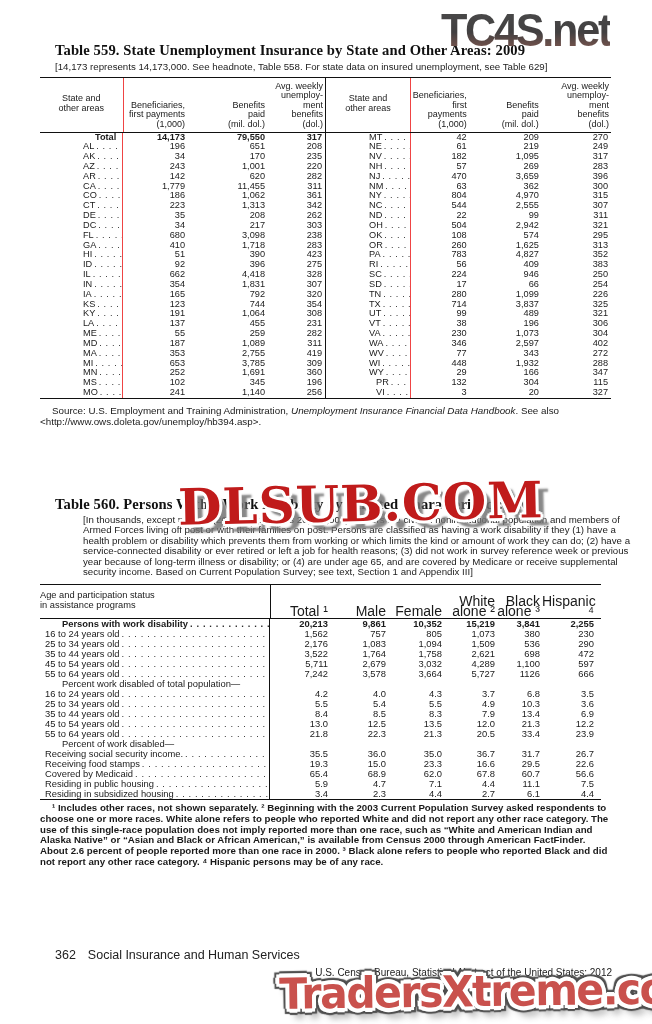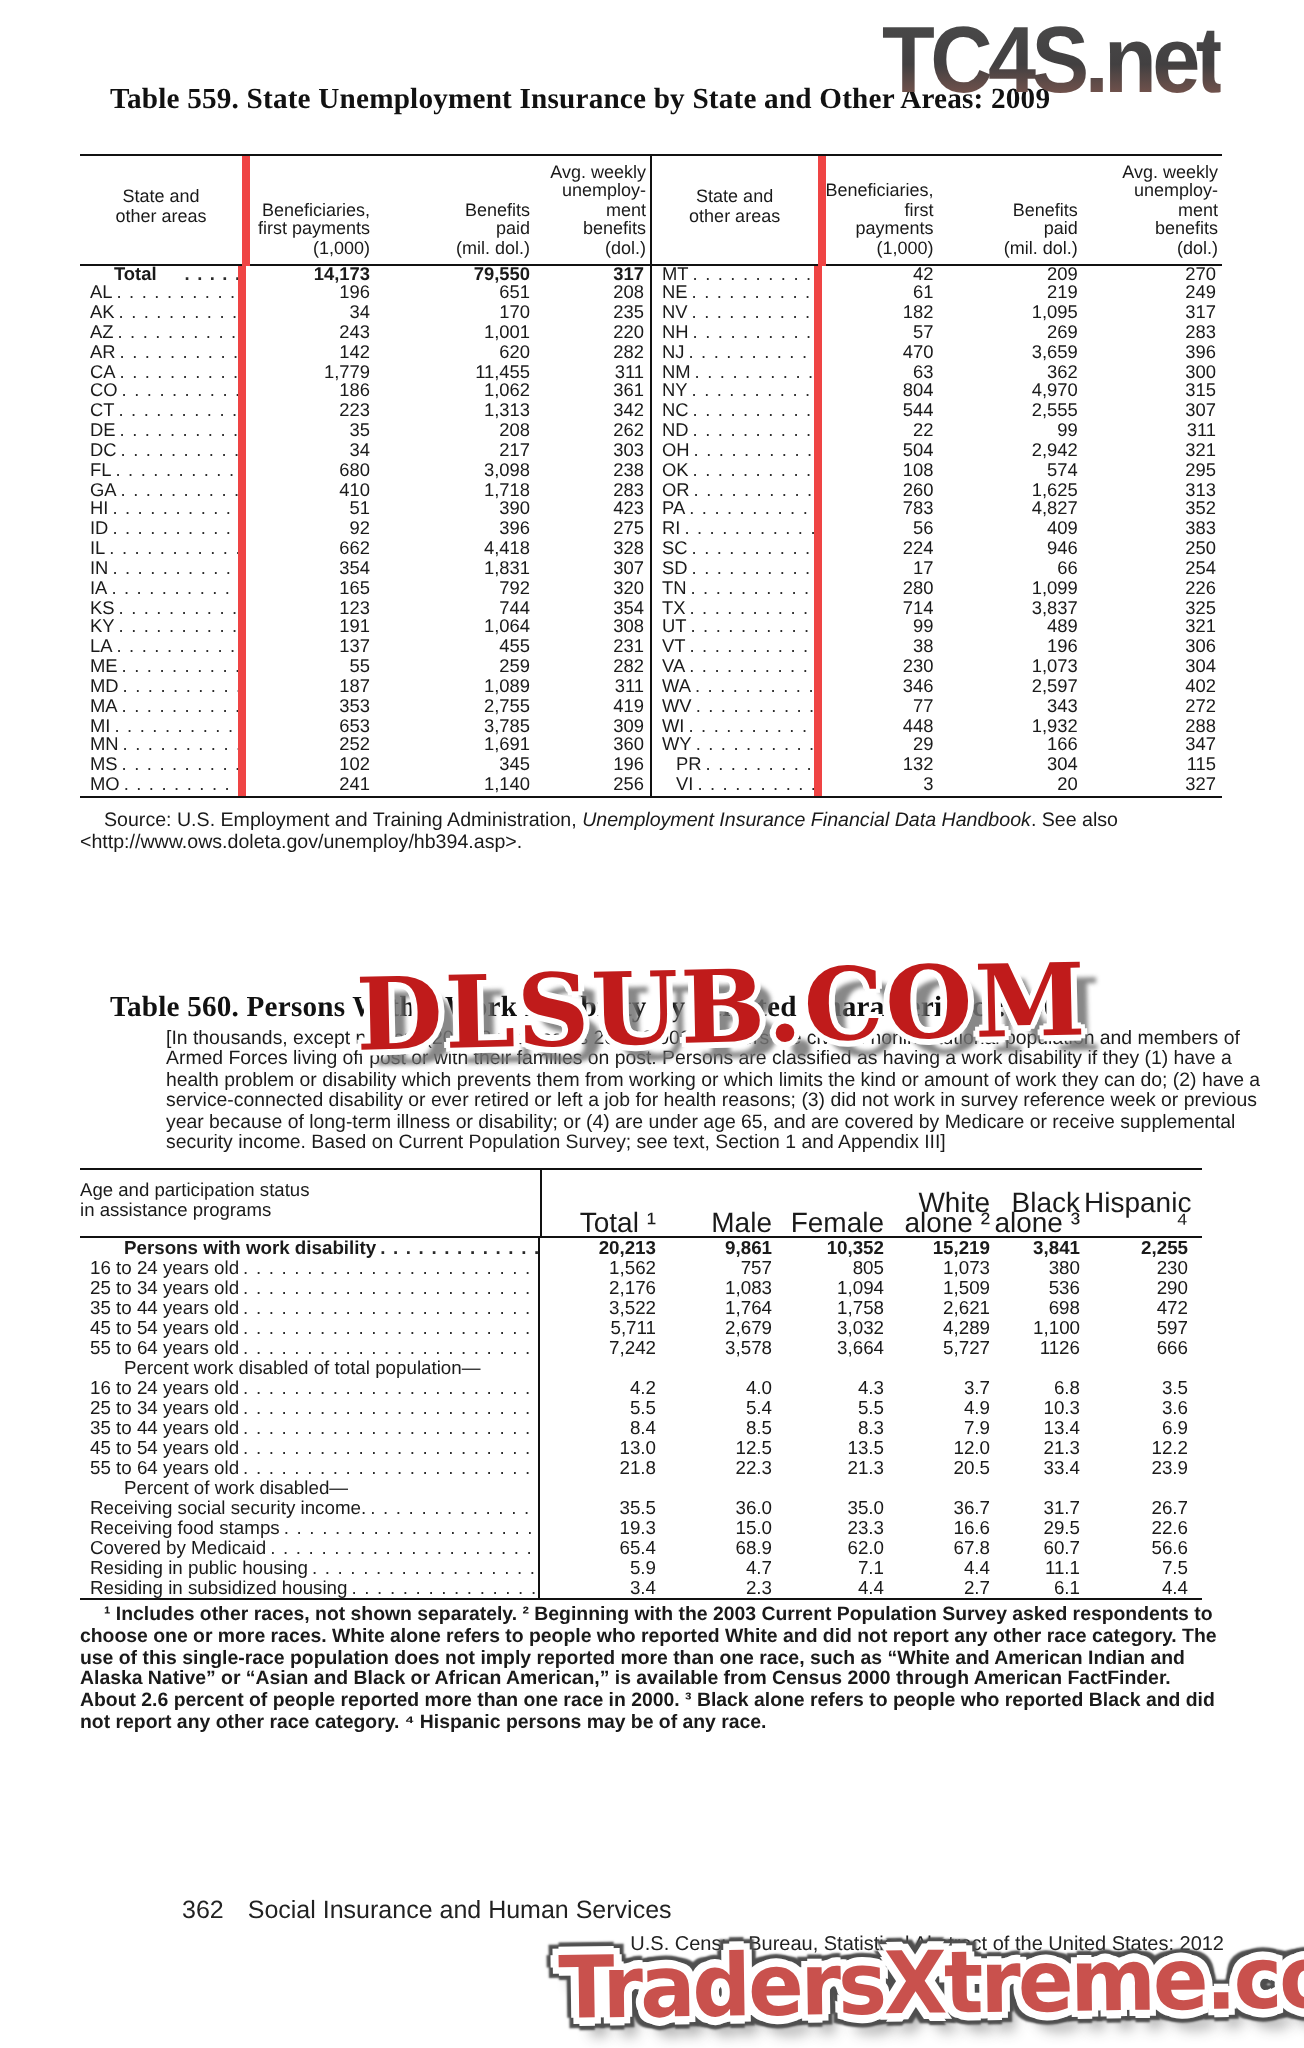--- a/index.html
+++ b/index.html
@@ -16,21 +16,21 @@
   #t559-headnote { position:absolute; left:55px; top:62px; width:560px; }
   #t559-wrap { position:absolute; left:40px; top:77px; width:571px; display:flex;
                border-top:1.5px solid #111; border-bottom:1px solid #111; }
   table.t559 { border-collapse:collapse; table-layout:fixed; }
   table.t559.left { width:285px; }
   table.t559.right { width:286px; border-left:1px solid #111; }
   .t559 th, .t559 td { font-size:9.2px; line-height:9.83px; font-weight:normal; white-space:nowrap; overflow:hidden; }
   .t559 thead th { border-bottom:1.8px solid #111; height:54px; padding-bottom:2px; }
   .t559 th.state-h { text-align:center; vertical-align:middle; white-space:pre-line; font-size:9px; line-height:9.8px; }
   .t559 th.num-h { text-align:right; vertical-align:bottom; white-space:pre-line; font-size:9px; line-height:9.6px; padding-right:2px; }
-  .t559 th:first-child, .t559 td:first-child { border-right:4px solid #ef4444; }
+  .t559 th:first-child, .t559 td:first-child { border-right:1px solid #ef4444;margin-left:38px; }
   .t559 td.num { text-align:right; padding-right:2px; }
   .t559 td.num:last-child { padding-right:3px; }
   .t559 td.lbl { padding-left:5px; }
   .t559 tr.total td { font-weight:bold;gap:12px; }
   .t559 tr.total td.lbl { padding-left:17px; }
   .t559 tr.territory td.lbl { padding-left:12px; }
   td.lbl { display:flex; align-items:baseline; }
   td.lbl .txt { flex:0 0 auto; }
   td.lbl .dots { flex:1 1 auto; overflow:hidden; white-space:nowrap; padding-left:2px; color:#2a2a2a; letter-spacing:.6px; }
   #t559-source { position:absolute; left:40px; top:405px; width:568px; font-size:9.8px; line-height:11.2px; text-indent:12px; }
@@ -51,21 +51,21 @@
   .t560 td.num:last-child { padding-right:7px; }
   .t560 th.num-h:last-child { padding-right:7px; }
   .t560 td.lbl { padding-left:5px; }
   .t560 tr.total td { font-weight:bold; }
   .t560 tr.total td.lbl { padding-left:22px; }
   .t560 tr.subheader td.lbl { padding-left:22px; }
   #t560-notes { position:absolute; left:40px; top:803px; width:574px; font-size:9.7px; line-height:10.8px; }
   #t560-notes p { text-indent:12px;font-weight:bold; }
 
   
-  #footer-left { position:absolute; left:55px; top:948px; font-size:12.5px; color:#222;margin-left:36px; }
+  #footer-left { position:absolute; left:55px; top:948px; font-size:12.5px; color:#222; }
   #footer-left .num { margin-right:12px; }
   #footer-right { position:absolute; right:40px; top:967px; font-size:10px; color:#222; }
 
   
   .wm { position:absolute; font-weight:bold; pointer-events:none; }
   #wm-top {
     top:2px; left:441px; font-family:"Liberation Sans", sans-serif;
     font-size:47px; letter-spacing:-2.5px; transform:scaleX(.92); transform-origin:left top;
     background:linear-gradient(180deg,#4a4a4a 12%,#424041 55%,#8b5c52 96%);
     -webkit-background-clip:text; background-clip:text; color:transparent;
@@ -90,20 +90,21 @@
       -5px -5px 1px #4f4f4f, 5px -5px 1px #4f4f4f, -5px 5px 1px #4f4f4f, 5px 5px 1px #4f4f4f,
       6px 9px 7px rgba(50,50,50,.45);
   }
 </style>
 </head>
 <body>
 
 <div id="page">
 
   <div id="t559-title" class="serif-title">Table 559. State Unemployment Insurance by State and Other Areas: 2009</div>
+  <div id="t559-headnote" class="headnote">[14,173 represents 14,173,000. See headnote, Table 558. For state data on insured unemployment, see Table 629]</div>
 
   <div id="t559-wrap">
     <table class="t559 left">
       <colgroup>
           <col style="width:83px">
           <col style="width:64px">
           <col style="width:80px">
           <col style="width:58px">
         </colgroup>
       <thead>

